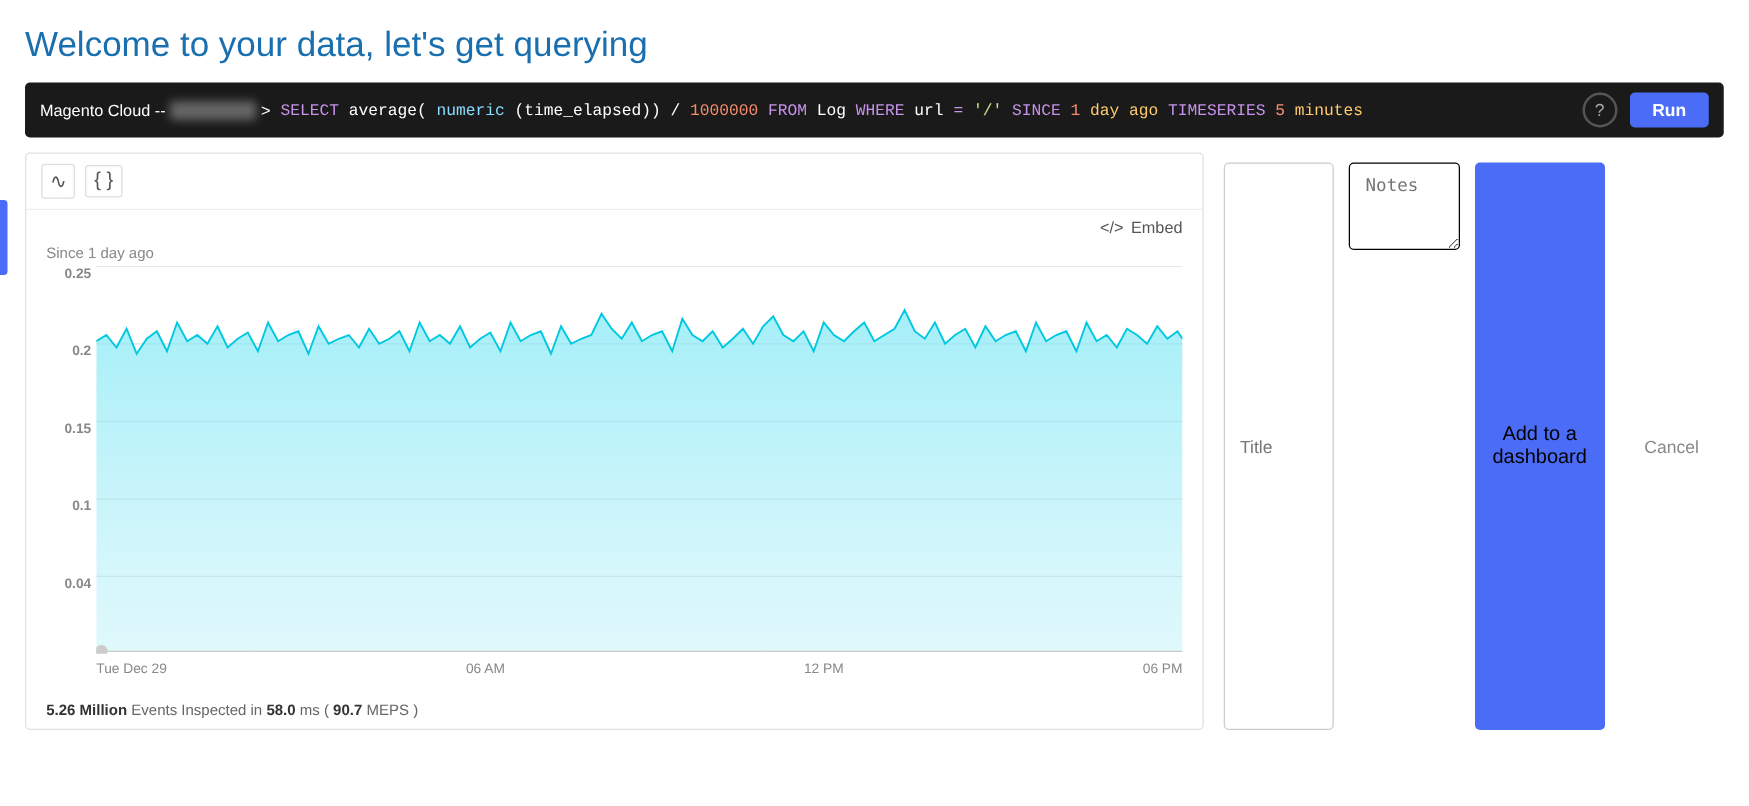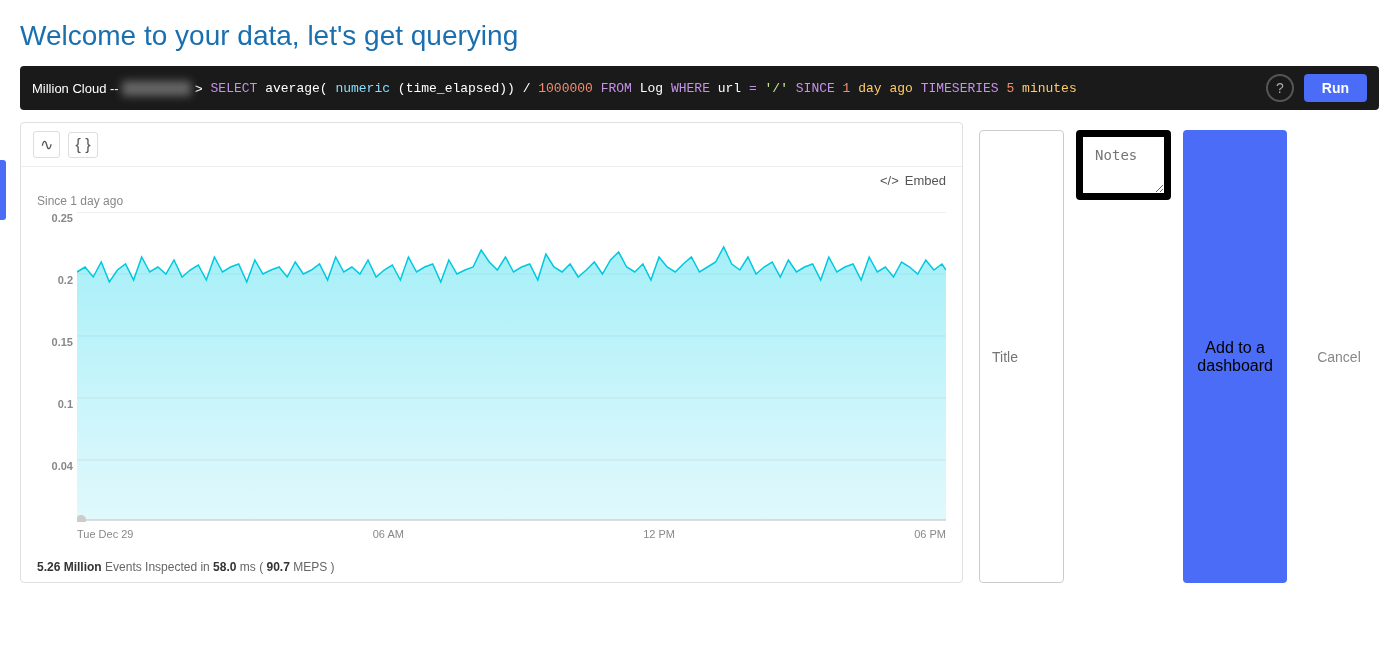--- a/index.html
+++ b/index.html
@@ -227,21 +227,21 @@
       border-radius: 4px;
       font-size: 14px;
       color: #aaa;
       outline: none;
     }
 
     .notes-textarea {
       width: 100%;
       height: 70px;
       padding: 10px 12px;
-      border: 7px solid #000000;
+      border: 1px solid #000000;
       border-radius: 4px;
       font-size: 14px;
       color: #aaa;
       resize: vertical;
       outline: none;
     }
 
     .add-dashboard-btn {
       width: 100%;
       background: #4a6cf7;
@@ -302,21 +302,21 @@
 <body>
 
 <div class="page-wrapper">
 
   <div class="left-bar"></div>
 
   <h1 class="page-title">Welcome to your data, let's get querying</h1>
 
   <div class="query-bar">
     <span class="query-account q-white">
-      <span>Million Cloud --</span>
+      <span>Magento Cloud --</span>
       <span class="blurred">hurts.bers...</span>
     </span>
     <span class="query-arrow q-white">&gt;</span>
     <span class="query-text">
       <span class="q-purple">SELECT </span>
       <span class="q-white">average(</span>
       <span class="q-blue">numeric</span>
       <span class="q-white">(time_elapsed)) / </span>
       <span class="q-orange">1000000</span>
       <span class="q-purple"> FROM </span>

